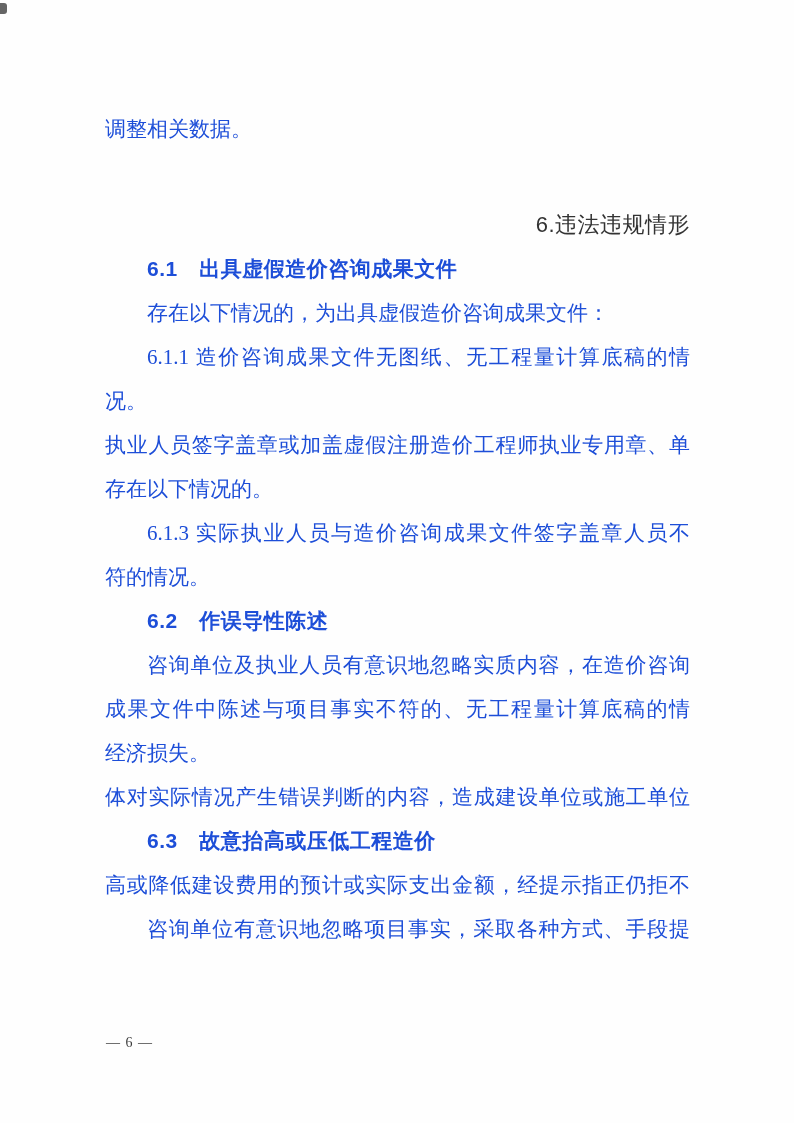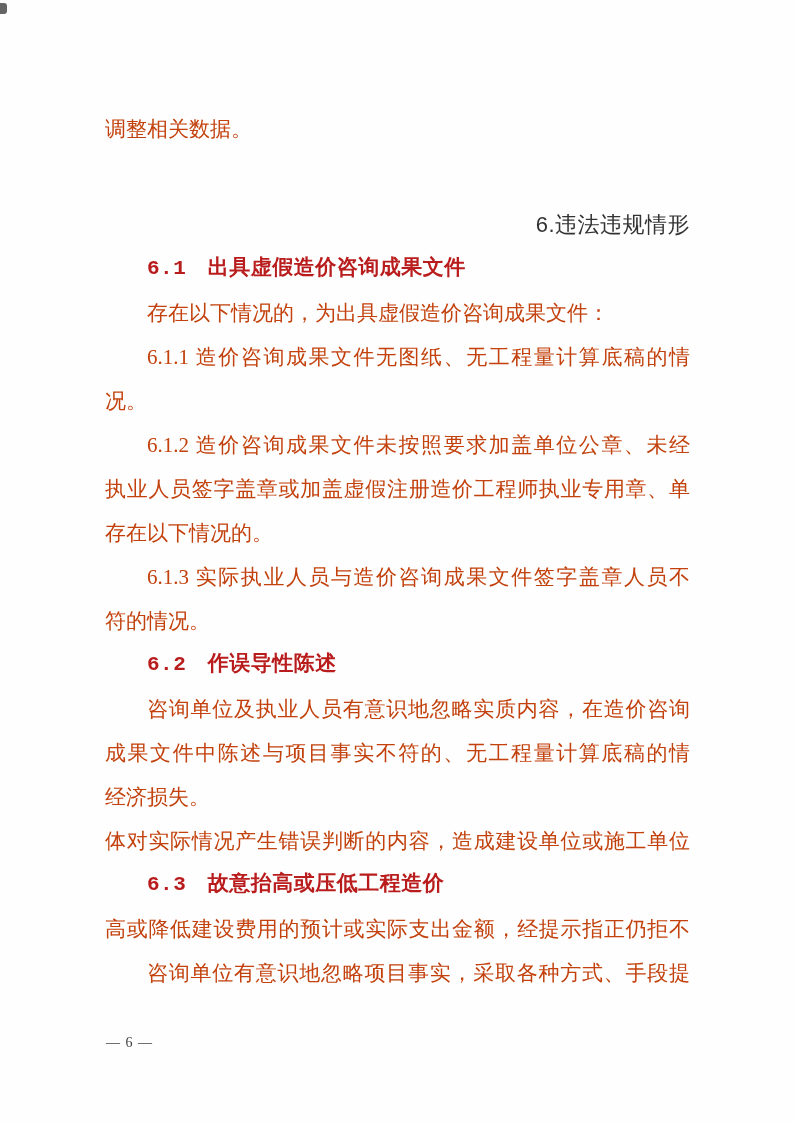--- a/index.html
+++ b/index.html
@@ -28,21 +28,21 @@
   .content {
     position: absolute;
     left: 105px;
     top: 107px;
     width: 585px;
   }
   .bodyline {
     margin: 0;
     font-size: 21px;
     line-height: 44px;
-    color: #c2410c;
+    color: #1d4ed8;
     font-family: "Liberation Serif", serif;
     white-space: normal;
   }
   .j {
     text-align: justify;
     text-align-last: justify;
     text-justify: inter-character;
   }
   .ind {
     text-indent: 42px;
@@ -52,25 +52,25 @@
     text-align: right;
     font-family: "Liberation Sans", sans-serif;
     font-weight: 500;
     font-size: 22px;
     line-height: 44px;
     color: #333333;
     letter-spacing: 0.5px;
   }
   .sechead {
     margin: 0;
-    font-family: Liberation Mono, monospace;
+    font-family: Liberation Sans, sans-serif;
     font-weight: 700;
     font-size: 21px;
     line-height: 44px;
-    color: #b91c1c;
+    color: #1d4ed8;
     text-indent: 42px;
     letter-spacing: 0.5px;
   }
   .footer {
     position: absolute;
     left: 106px;
     top: 1034px;
     font-size: 14px;
     line-height: 18px;
     color: #3b3b3b;
@@ -91,21 +91,20 @@
 
     <h1 class="chapter">6.违法违规情形</h1>
 
     <h2 class="sechead">6.1　出具虚假造价咨询成果文件</h2>
 
     <p class="bodyline ind">存在以下情况的，为出具虚假造价咨询成果文件：</p>
 
     <p class="bodyline ind j">6.1.1 造价咨询成果文件无图纸、无工程量计算底稿的情</p>
     <p class="bodyline">况。</p>
 
-    <p class="bodyline ind j">6.1.2 造价咨询成果文件未按照要求加盖单位公章、未经</p>
     <p class="bodyline j">执业人员签字盖章或加盖虚假注册造价工程师执业专用章、单</p>
     <p class="bodyline">存在以下情况的。</p>
 
     <p class="bodyline ind j">6.1.3 实际执业人员与造价咨询成果文件签字盖章人员不</p>
     <p class="bodyline">符的情况。</p>
 
     <h2 class="sechead">6.2　作误导性陈述</h2>
 
     <p class="bodyline ind j">咨询单位及执业人员有意识地忽略实质内容，在造价咨询</p>
     <p class="bodyline j">成果文件中陈述与项目事实不符的、无工程量计算底稿的情</p>

